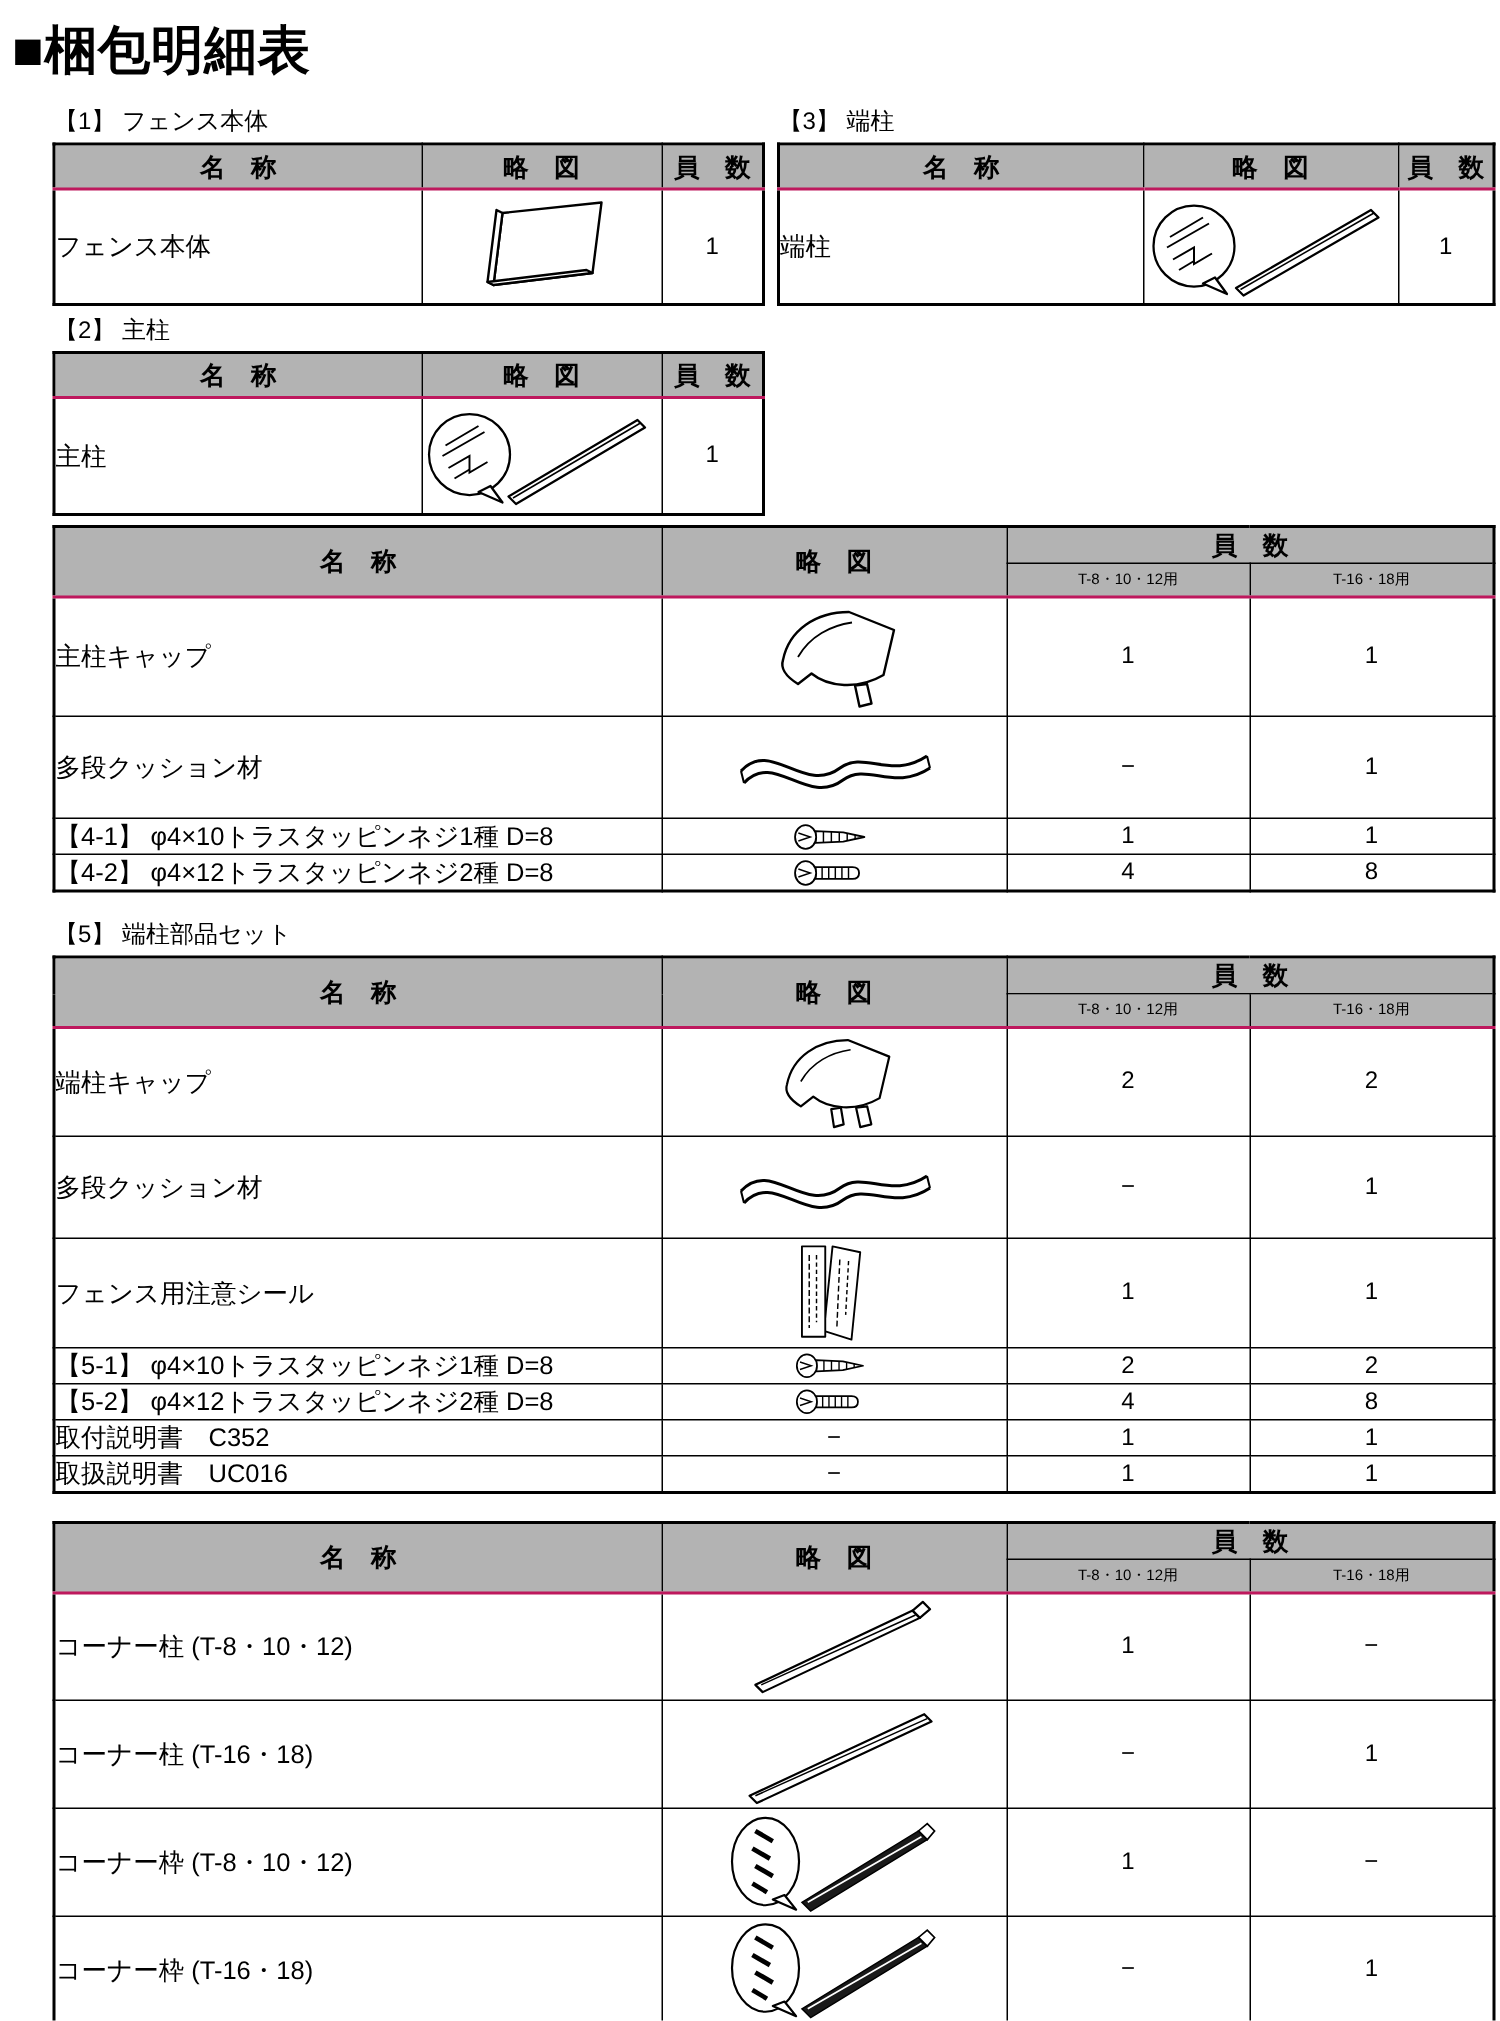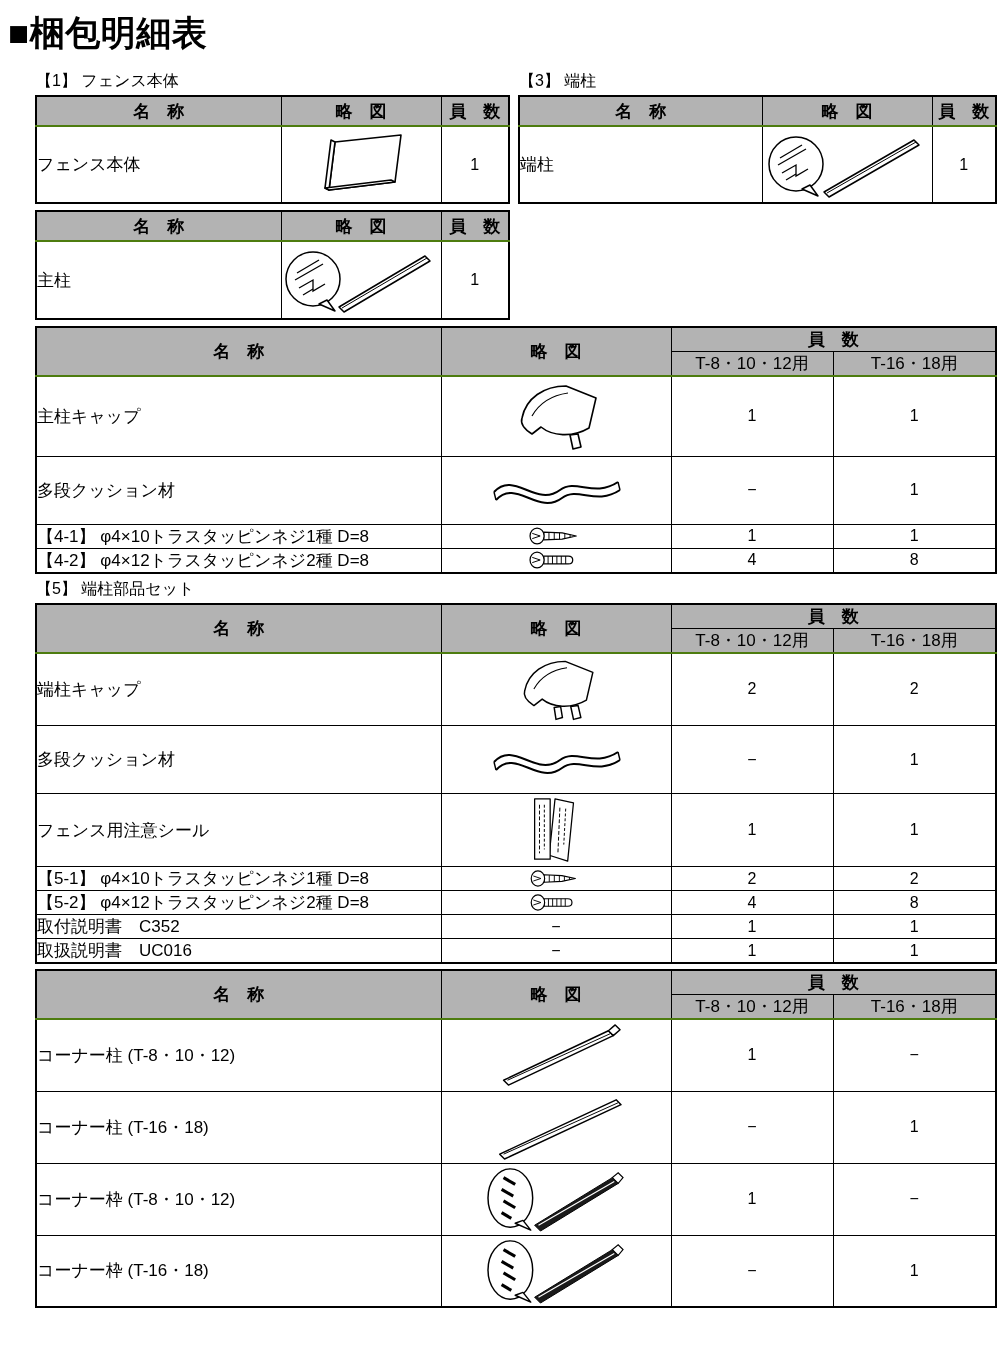--- a/index.html
+++ b/index.html
@@ -6,27 +6,27 @@
     font-family:"Liberation Sans","DejaVu Sans",sans-serif;}
   .page{width:1000px;height:1347px;box-sizing:border-box;padding:8px 0 0 8px;overflow:hidden;}
   .title{font-size:35px;font-weight:bold;margin:2px 0 14px 0;letter-spacing:.5px;}
   .content{margin-left:27px;width:962px;}
   .row-top{display:flex;gap:10px;align-items:flex-start;}
   .tblock{display:block;}
   .w473{width:473px;}
   .w477{width:477px;}
   .w960{width:960px;}
   .mt6{margin-top:6px;}
-  .mt5{margin-top:5px;}
+  .mt5{margin-top:18px;}
   .caption{font-size:16px;margin:0 0 3px 1px;}
   table.ptable{border-collapse:collapse;table-layout:fixed;border:2px solid #000;background:#fff;}
   table.ptable th,table.ptable td{border:1px solid #000;padding:0;overflow:hidden;}
   table.ptable thead th{background:#b3b3b3;font-size:17px;font-weight:bold;text-align:center;}
-  table.ptable thead tr.subhead th{font-size:17px;font-weight:normal;}
-  table.ptable tbody tr:first-child td{border-top:2px solid #4d7c0f;}
+  table.ptable thead tr.subhead th{font-size:10px;font-weight:normal;}
+  table.ptable tbody tr:first-child td{border-top:2px solid #be185d;}
   td.name-cell{font-size:17px;text-align:left;padding-left:9px;vertical-align:middle;}
   td.qty-cell{font-size:16px;text-align:center;vertical-align:middle;}
   td.diag-cell{text-align:center;vertical-align:middle;}
   td.diag-cell svg{vertical-align:middle;}
   td.dash-cell{font-size:16px;text-align:center;vertical-align:middle;}
 </style>
 </head>
 <body>
 
 <div class="page">
@@ -106,20 +106,21 @@
                 </svg>
               </td>
               <td class="qty-cell">1</td>
             </tr>
           </tbody>
         </table>
       </section>
     </div>
 
     <section class="tblock w473 mt6">
+      <div class="caption">【2】 主柱</div>
       <table class="ptable" style="width:473px">
         <colgroup>
             <col style="width:245px">
             <col style="width:160px">
             <col style="width:68px">
           </colgroup>
         <thead>
           <tr style="height:30px">
             <th>名　称</th>
             <th>略　図</th>

